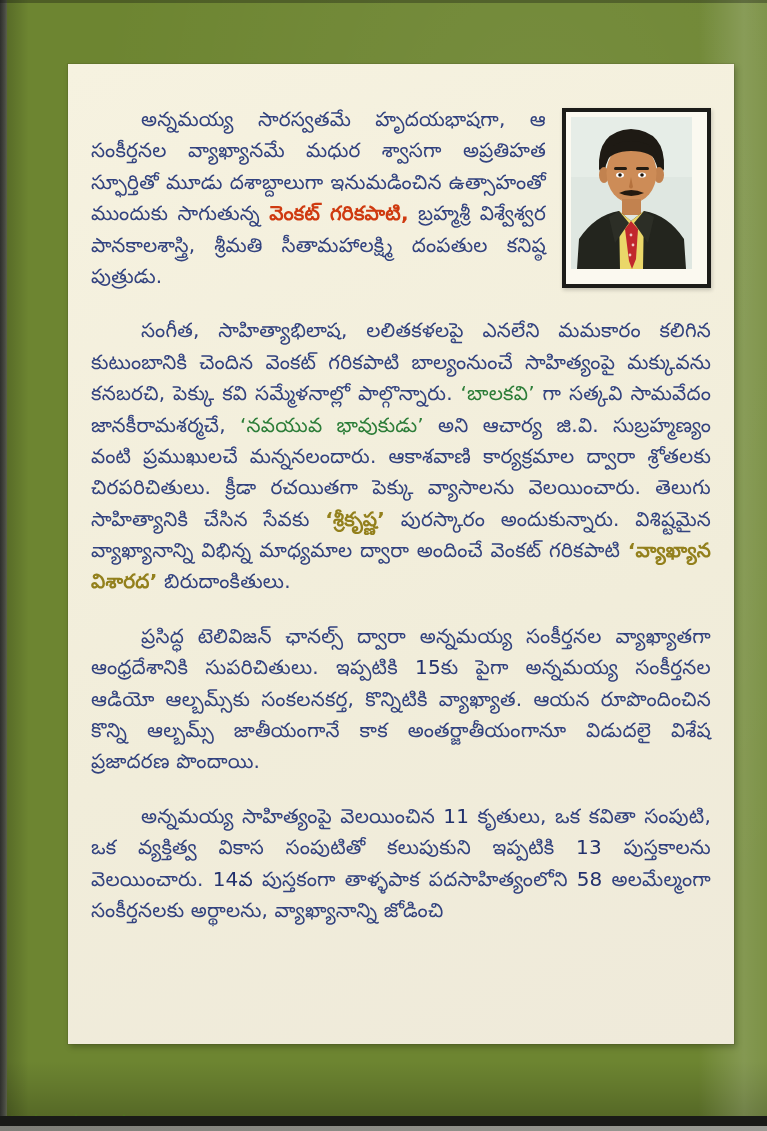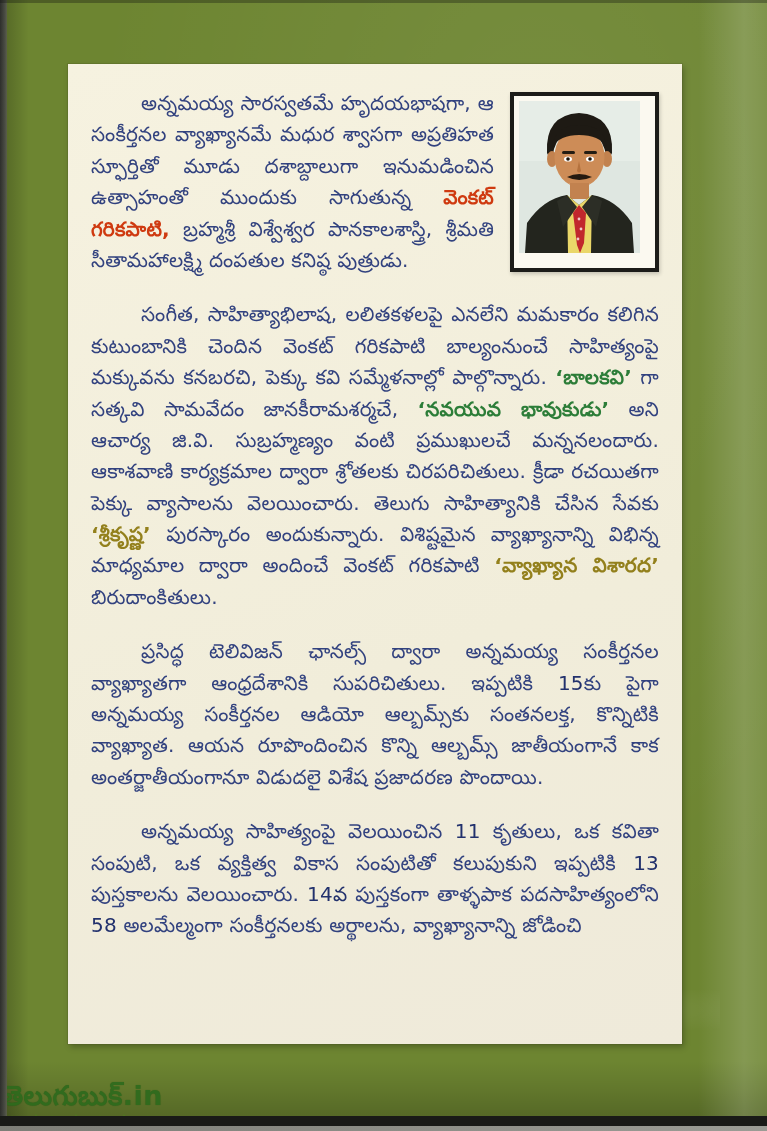--- a/index.html
+++ b/index.html
@@ -23,37 +23,37 @@
       linear-gradient(90deg,rgba(0,0,0,0.20) 0,rgba(0,0,0,0) 3%,rgba(0,0,0,0) 91%,rgba(255,255,255,0.16) 97%,rgba(255,255,255,0.10)),
       linear-gradient(0deg,rgba(0,0,0,0.22) 0,rgba(0,0,0,0.10) 2.5%,rgba(0,0,0,0) 5%),
       radial-gradient(ellipse at 70% 20%,rgba(255,255,255,0.07),rgba(0,0,0,0) 60%),
       #6d8531;
   }
   .cover-wear{position:absolute;left:420px;top:990px;width:300px;height:40px;
     background:radial-gradient(ellipse,rgba(255,255,255,0.10),rgba(0,0,0,0));}
 
   
   .panel{
-    position:absolute;left:68px;top:64px;width:614px;height:980px;
-    box-sizing:border-box;padding:24px 23px 20px 23px;
+    position:absolute;left:68px;top:64px;width:666px;height:980px;
+    box-sizing:border-box;padding:40px 23px 20px 23px;
     background:linear-gradient(160deg,#f6f2e0,#f1edda 60%,#efeada);
     box-shadow:0 0 0 1px rgba(60,60,30,0.15), 2px 3px 6px rgba(0,0,0,0.25);
     overflow:hidden;
   }
   .para{
     margin:0 0 23px 0;
     color:#32427f;
     font-size:20px;line-height:1.57;
     text-align:justify;text-indent:50px;
     letter-spacing:0.2px;
   }
   .para:last-child{margin-bottom:0;}
   .t{color:#32427f;}
   .red-bold{color:#cf3a10;font-weight:bold;}
-  .green-bold{color:#2c7d38;font-weight:bold;}
+  .green-bold{color:#2c7d38;font-weight:normal;}
   .olive-bold{color:#93801c;font-weight:bold;}
   .num{color:#22316d;font-weight:normal;}
 
   
   .photo-frame{
     float:right;
     width:131px;height:162px;
     border:4px solid #1c1c19;
     background:#fbf9f0;
     padding:5px;
@@ -125,32 +125,31 @@
 
     <p class="para">
       <span class="t">అన్నమయ్య సారస్వతమే హృదయభాషగా, ఆ సంకీర్తనల వ్యాఖ్యానమే మధుర శ్వాసగా అప్రతిహత స్ఫూర్తితో మూడు దశాబ్దాలుగా ఇనుమడించిన ఉత్సాహంతో ముందుకు సాగుతున్న </span><span class="red-bold">వెంకట్ గరికపాటి,</span><span class="t"> బ్రహ్మశ్రీ విశ్వేశ్వర పానకాలశాస్త్రి, శ్రీమతి సీతామహాలక్ష్మి దంపతుల కనిష్ఠ పుత్రుడు.</span>
     </p>
 
     <p class="para">
       <span class="t">సంగీత, సాహిత్యాభిలాష, లలితకళలపై ఎనలేని మమకారం కలిగిన కుటుంబానికి చెందిన వెంకట్ గరికపాటి బాల్యంనుంచే సాహిత్యంపై మక్కువను కనబరచి, పెక్కు కవి సమ్మేళనాల్లో పాల్గొన్నారు. </span><span class="green-bold">‘బాలకవి’</span><span class="t"> గా సత్కవి సామవేదం జానకీరామశర్మచే, </span><span class="green-bold">‘నవయువ భావుకుడు’</span><span class="t"> అని ఆచార్య జి.వి. సుబ్రహ్మణ్యం వంటి ప్రముఖులచే మన్ననలందారు. ఆకాశవాణి కార్యక్రమాల ద్వారా శ్రోతలకు చిరపరిచితులు. క్రీడా రచయితగా పెక్కు వ్యాసాలను వెలయించారు. తెలుగు సాహిత్యానికి చేసిన సేవకు </span><span class="olive-bold">‘శ్రీకృష్ణ’</span><span class="t"> పురస్కారం అందుకున్నారు. విశిష్టమైన వ్యాఖ్యానాన్ని విభిన్న మాధ్యమాల ద్వారా అందించే వెంకట్ గరికపాటి </span><span class="olive-bold">‘వ్యాఖ్యాన విశారద’</span><span class="t"> బిరుదాంకితులు.</span>
     </p>
 
     <p class="para">
-      <span class="t">ప్రసిద్ధ టెలివిజన్ ఛానల్స్ ద్వారా అన్నమయ్య సంకీర్తనల వ్యాఖ్యాతగా ఆంధ్రదేశానికి సుపరిచితులు. ఇప్పటికి </span><span class="num">15</span><span class="t">కు పైగా అన్నమయ్య సంకీర్తనల ఆడియో ఆల్బమ్స్‌కు సంతనలక్త, కొన్నిటికి వ్యాఖ్యాత. ఆయన రూపొందించిన కొన్ని ఆల్బమ్స్ జాతీయంగానే కాక అంతర్జాతీయంగానూ విడుదలై విశేష ప్రజాదరణ పొందాయి.</span>
+      <span class="t">ప్రసిద్ధ టెలివిజన్ ఛానల్స్ ద్వారా అన్నమయ్య సంకీర్తనల వ్యాఖ్యాతగా ఆంధ్రదేశానికి సుపరిచితులు. ఇప్పటికి </span><span class="num">15</span><span class="t">కు పైగా అన్నమయ్య సంకీర్తనల ఆడియో ఆల్బమ్స్‌కు సంకలనకర్త, కొన్నిటికి వ్యాఖ్యాత. ఆయన రూపొందించిన కొన్ని ఆల్బమ్స్ జాతీయంగానే కాక అంతర్జాతీయంగానూ విడుదలై విశేష ప్రజాదరణ పొందాయి.</span>
     </p>
 
 
     <p class="para">
       <span class="t">అన్నమయ్య సాహిత్యంపై వెలయించిన </span><span class="num">11</span><span class="t"> కృతులు, ఒక కవితా సంపుటి, ఒక వ్యక్తిత్వ వికాస సంపుటితో కలుపుకుని ఇప్పటికి </span><span class="num">13</span><span class="t"> పుస్తకాలను వెలయించారు. </span><span class="num">14వ</span><span class="t"> పుస్తకంగా తాళ్ళపాక పదసాహిత్యంలోని </span><span class="num">58</span><span class="t"> అలమేల్మంగా సంకీర్తనలకు అర్థాలను, వ్యాఖ్యానాన్ని జోడించి </span>
     </p>
 
   </div>
 
   <div class="watermark">
-    <div class="watermark-text">తెలుగుబుక్.in</div>
     <svg class="grass" viewBox="0 0 160 18" preserveAspectRatio="none">
       <rect x="0" y="10" width="160" height="8" fill="#173007"></rect>
       <path d="M0,18 L2,4 L4,18 L6,7 L8,18 L10,3 L12,18 L14,8 L16,18 L18,5 L20,18 L22,9 L24,18 L26,4 L28,18 L30,7 L32,18 L34,2 L36,18 L38,8 L40,18 L42,5 L44,18 L46,9 L48,18 L50,3 L52,18 L54,7 L56,18 L58,4 L60,18 L62,8 L64,18 L66,5 L68,18 L70,9 L72,18 L74,2 L76,18 L78,7 L80,18 L82,4 L84,18 L86,8 L88,18 L90,5 L92,18 L94,9 L96,18 L98,3 L100,18 L102,7 L104,18 L106,4 L108,18 L110,8 L112,18 L114,5 L116,18 L118,9 L120,18 L122,2 L124,18 L126,7 L128,18 L130,4 L132,18 L134,8 L136,18 L138,5 L140,18 L142,9 L144,18 L146,3 L148,18 L150,7 L152,18 L154,4 L156,18 L158,8 L160,18 Z" fill="#49a616"></path>
       <path d="M0,18 L3,9 L6,18 L9,11 L12,18 L15,10 L18,18 L21,12 L24,18 L27,9 L30,18 L33,11 L36,18 L39,10 L42,18 L45,12 L48,18 L51,9 L54,18 L57,11 L60,18 L63,10 L66,18 L69,12 L72,18 L75,9 L78,18 L81,11 L84,18 L87,10 L90,18 L93,12 L96,18 L99,9 L102,18 L105,11 L108,18 L111,10 L114,18 L117,12 L120,18 L123,9 L126,18 L129,11 L132,18 L135,10 L138,18 L141,12 L144,18 L147,9 L150,18 L153,11 L156,18 L159,10 L160,18 Z" fill="#2e7d0f"></path>
     </svg>
   </div>
 
   <div class="edge-left"></div>
   <div class="edge-top"></div>
   <div class="edge-bottom-black"></div>

